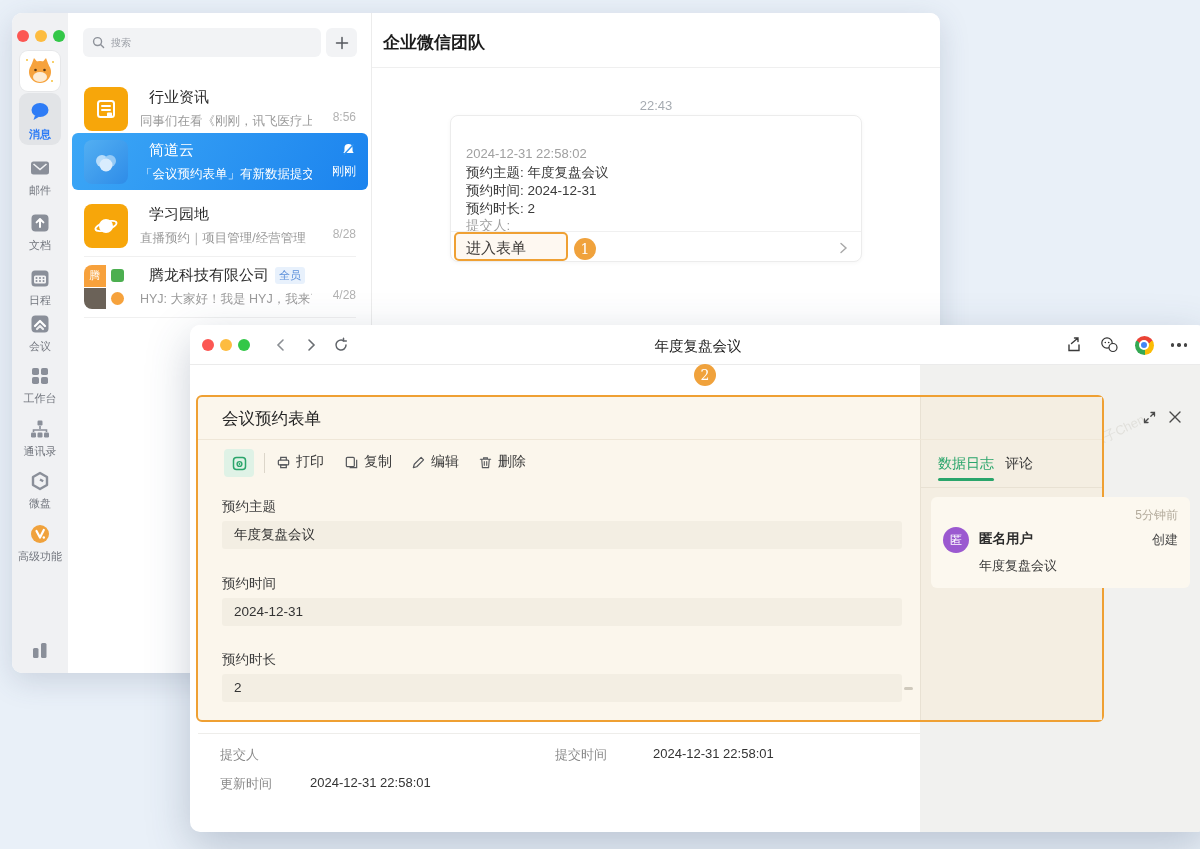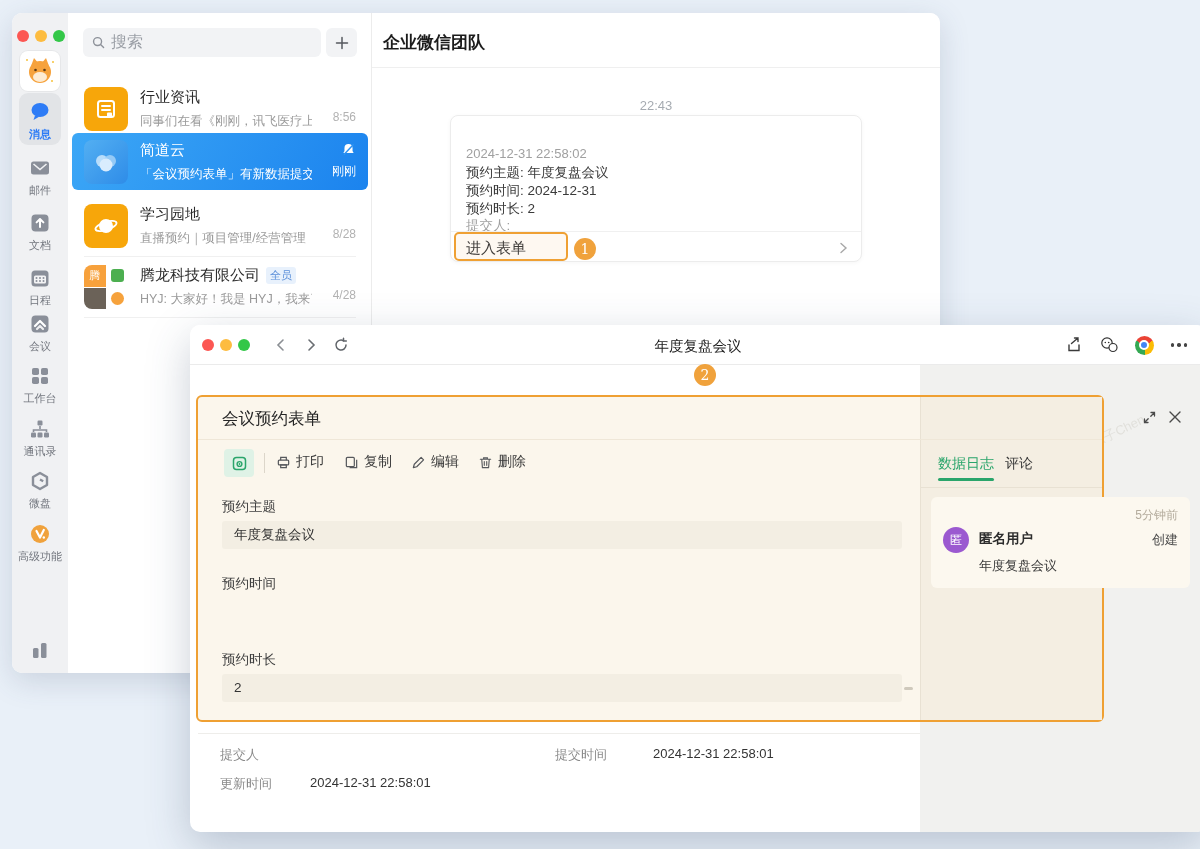--- a/index.html
+++ b/index.html
@@ -23,30 +23,30 @@
   .nav-item .nlabel { font-size:11px; color:#73777F; }
   .nav-item.selected .nlabel { color:#2E7CF6; font-weight:bold; }
   .nav-item.selected .nav-bg { position:absolute; left:7px; top:-7px; width:42px; height:52px; background:#E2E4E7; border-radius:9px; z-index:0; }
   .nav-item > * { z-index:1; }
   .navicon { width:24px; height:24px; display:flex; align-items:center; justify-content:center; }
 
   
   .chatlist { position:absolute; left:56px; top:0; width:304px; height:100%; background:#fff; border-right:1px solid #ECECEC; }
   .search-row { position:absolute; left:15px; top:15px; width:274px; height:29px; display:flex; gap:5px; }
   .search-box { flex:1; background:#F2F3F5; border-radius:6px; display:flex; align-items:center; padding:0 9px; gap:6px; }
-  .search-box span { font-size:16px; color:#9B9FA6; }
+  .search-box span { font-size:10px; color:#9B9FA6; }
   .add-btn { width:31px; height:29px; background:#F2F3F5; border-radius:6px; display:flex; align-items:center; justify-content:center; }
   .chat-item { position:absolute; left:4px; width:296px; height:57px; border-radius:6px; }
   .chat-item .sep { position:absolute; left:12px; right:12px; bottom:-3px; height:1px; background:#F0F0F0; }
   .chat-avatar { position:absolute; left:12px; top:7px; width:44px; height:44px; border-radius:8px; overflow:hidden;
     display:flex; align-items:center; justify-content:center; }
   .chat-avatar.amber { background:#F7A60A; }
   .chat-avatar.jdy { background:linear-gradient(135deg,#53AFF2,#2E8CE8); }
   .chat-texts { position:absolute; left:68px; top:8px; right:56px; }
-  .chat-name { font-size:15px; color:#2B2B2B; font-weight:500; display:flex; align-items:center; gap:6px; }
+  .chat-name { font-size:15px; color:#2B2B2B; font-weight:500; display:flex; align-items:center; gap:6px;margin-left:9px; }
   .chat-prev { font-size:12.5px; color:#9A9A9A; margin-top:6px; white-space:nowrap; overflow:hidden; }
   .chat-time { position:absolute; right:12px; top:30px; font-size:12px; color:#B2B2B2; }
   .chat-item.selected { background:linear-gradient(120deg,#3CA7F6 0%,#1B83EE 100%); }
   .chat-item.selected .chat-name,.chat-item.selected .chat-prev { color:#fff; }
   .chat-item.selected .chat-time { color:#fff; }
   .mute { position:absolute; right:12px; top:9px; }
   .tag-all { font-size:11px; color:#5B8FD9; background:#E8F1FC; border-radius:3px; padding:1px 4px; font-weight:normal; }
   .grid-avatar { width:44px; height:44px; display:grid; grid-template-columns:1fr 1fr; grid-template-rows:1fr 1fr; gap:1px; background:#fff; }
   .grid-avatar .t1 { background:#F7A13C; color:#fff; font-size:11px; display:flex; align-items:center; justify-content:center; }
   .grid-avatar .t2 { background:#fff; display:flex; align-items:center; justify-content:center; }
@@ -495,20 +495,21 @@
       <svg width="15" height="15" viewBox="0 0 16 16">
           <path d="M2.5 4.5 h11 M6 4.5 V3 h4 v1.5 M4 4.5 l.7 9 h6.6 l.7-9 M6.7 7 v4 M9.3 7 v4" fill="none" stroke="currentColor" stroke-width="1.2" stroke-linecap="round"></path>
         </svg>
       <span>删除</span>
     </div>
 
     <div class="field-label" style="top:101px">预约主题</div>
     <div class="field-input" style="top:124px">年度复盘会议</div>
 
     <div class="field-label" style="top:178px">预约时间</div>
+    <div class="field-input" style="top:201px">2024-12-31</div>
 
     <div class="field-label" style="top:254px">预约时长</div>
     <div class="field-input" style="top:277px">2</div>
 
     <div class="scroll-dash"></div>
 
     <div class="tab-log">数据日志</div>
     <div class="tab-underline"></div>
     <div class="tab-comment">评论</div>
     <div class="tabs-div"></div>

